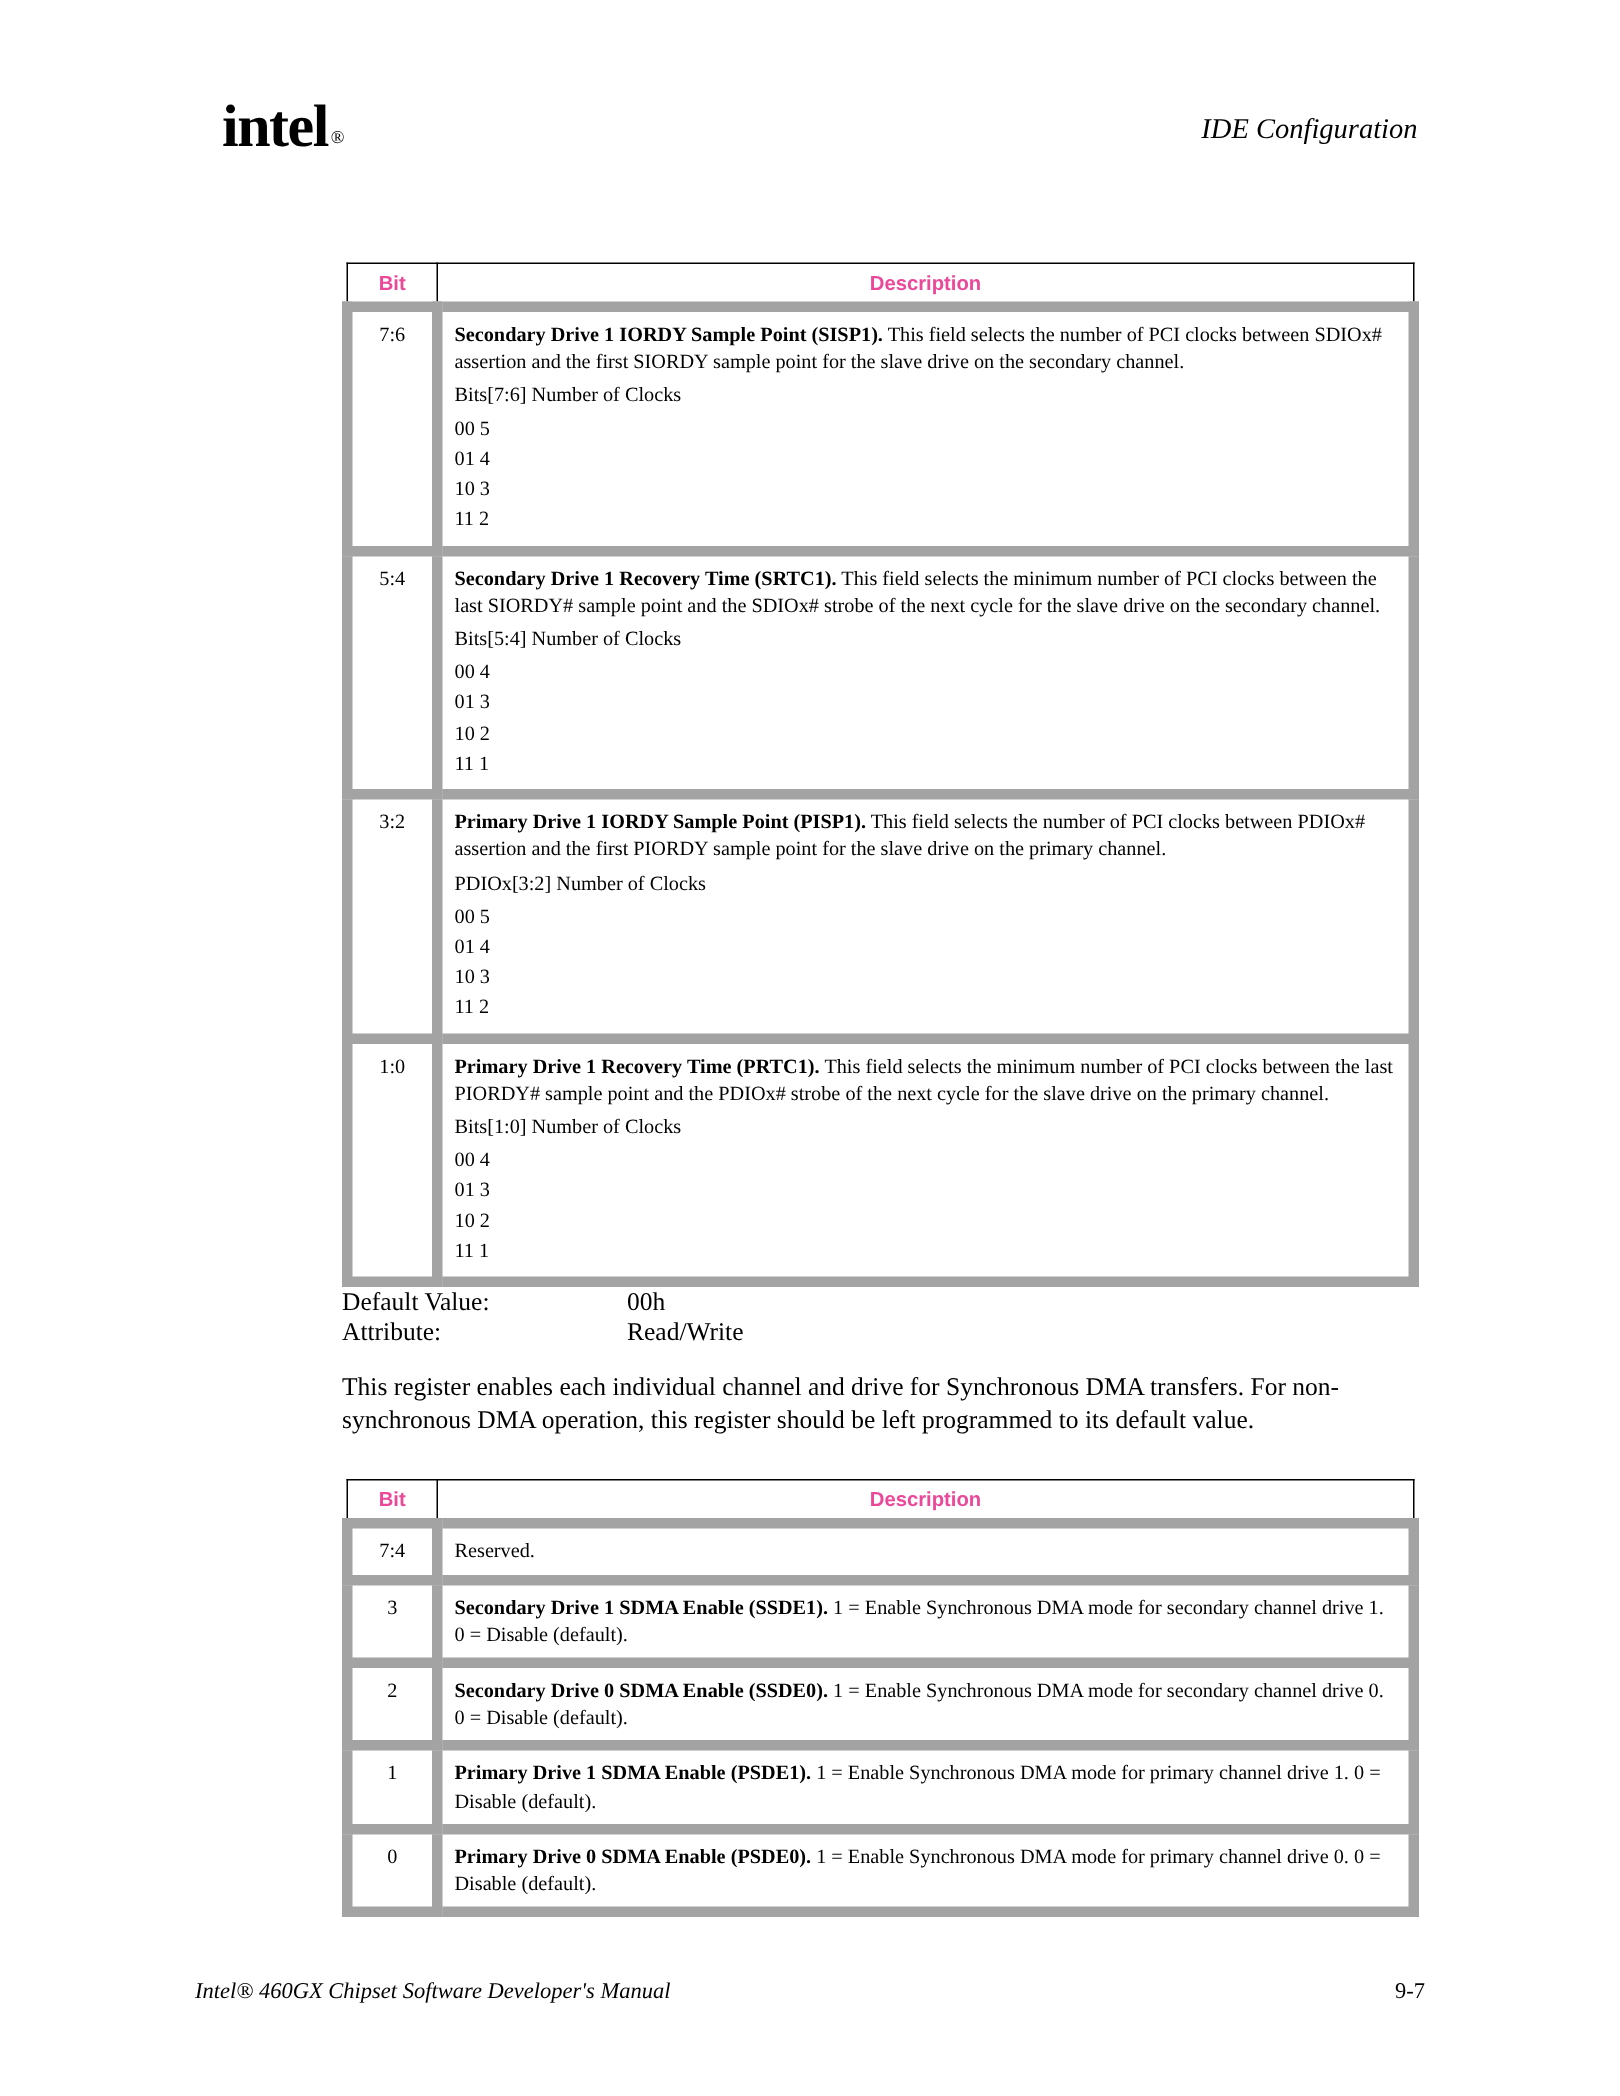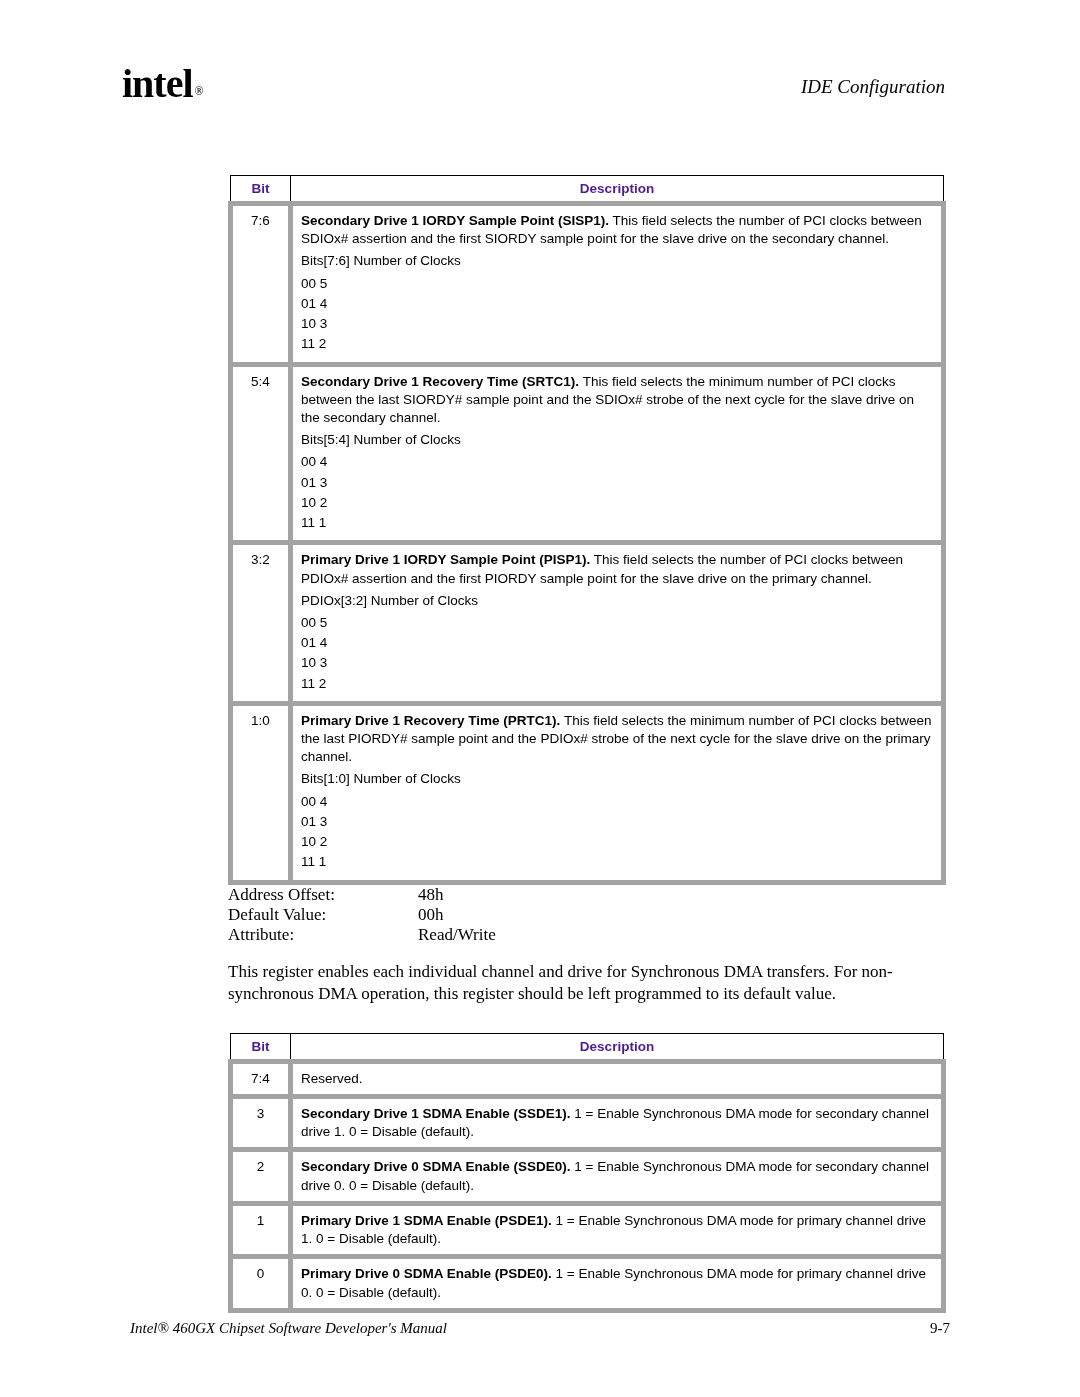--- a/index.html
+++ b/index.html
@@ -1,26 +1,26 @@
 <!DOCTYPE html>
 <html><head>
 <meta charset="utf-8">
 <style>
   * { box-sizing: border-box; margin: 0; padding: 0; }
   html, body { width: 1080px; height: 1397px; background: #fff; font-family: Arial, Helvetica, sans-serif; color: #000; }
   .page { position: relative; width: 1080px; height: 1397px; padding: 60px 130px 60px 130px; }
-  .logo { position: absolute; top: 60px; left: 122px; font-family: "Times New Roman", serif; font-size: 40px; font-weight: bold; letter-spacing: -1px; }
+  .logo { position: absolute; top: 60px; left: 148px; font-family: "Times New Roman", serif; font-size: 40px; font-weight: bold; letter-spacing: -1px; }
   .logo .sub { font-size: 12px; vertical-align: baseline; position: relative; top: -2px; left: 2px; font-weight: normal; }
   .header-right { position: absolute; top: 76px; right: 135px; font-style: italic; font-size: 19px; font-family: "Times New Roman", serif; }
   .content { position: absolute; top: 175px; left: 228px; width: 718px; }
   table.bit-table { border-collapse: collapse; width: 100%; font-size: 13.5px; }
-  table.bit-table th { border: 1px solid #000; padding: 5px 8px; font-weight: bold; color: #4c1d95; background: #fff; }
+  table.bit-table th { border: 1px solid #000; padding: 5px 8px; font-weight: bold; color: #ec4899; background: #fff; }
   table.bit-table th.bit-col { width: 60px; text-align: center; }
   table.bit-table th.desc-col { text-align: center; }
-  table.bit-table td { border: 5px solid #a3a3a3; padding: 6px 8px; vertical-align: top; line-height: 1.35; }
+  table.bit-table td { border: 7px solid #a3a3a3; padding: 6px 8px; vertical-align: top; line-height: 1.35; font-family: Liberation Serif, serif; }
   table.bit-table td.bit-cell { text-align: center; }
   .bold { font-weight: bold; }
   .para { margin-bottom: 4px; }
   .mapline { margin: 2px 0; }
   .section-title { margin-top: 42px; margin-bottom: 26px; font-size: 24px; font-weight: bold; color: #0033cc; font-family: Arial, Helvetica, sans-serif; }
   .sect-num { display: inline-block; width: 95px; }
   .sect-text { display: inline-block; }
   .reg-info { font-family: "Times New Roman", serif; font-size: 17px; margin-bottom: 16px; }
   .reg-info .row { display: flex; }
   .reg-info .lab { width: 190px; }
@@ -93,24 +93,20 @@
             <div class="mapline">10 2</div>
             <div class="mapline">11 1</div>
           </td>
         </tr>
       </tbody>
     </table>
 
 
     <div class="reg-info">
       <div class="row">
-        <span class="lab">Address Offset:</span>
-        <span>48h</span>
-      </div>
-      <div class="row">
         <span class="lab">Default Value:</span>
         <span>00h</span>
       </div>
       <div class="row">
         <span class="lab">Attribute:</span>
         <span>Read/Write</span>
       </div>
     </div>
 
     <div class="reg-desc">This register enables each individual channel and drive for Synchronous DMA transfers. For non-synchronous DMA operation, this register should be left programmed to its default value.</div>

